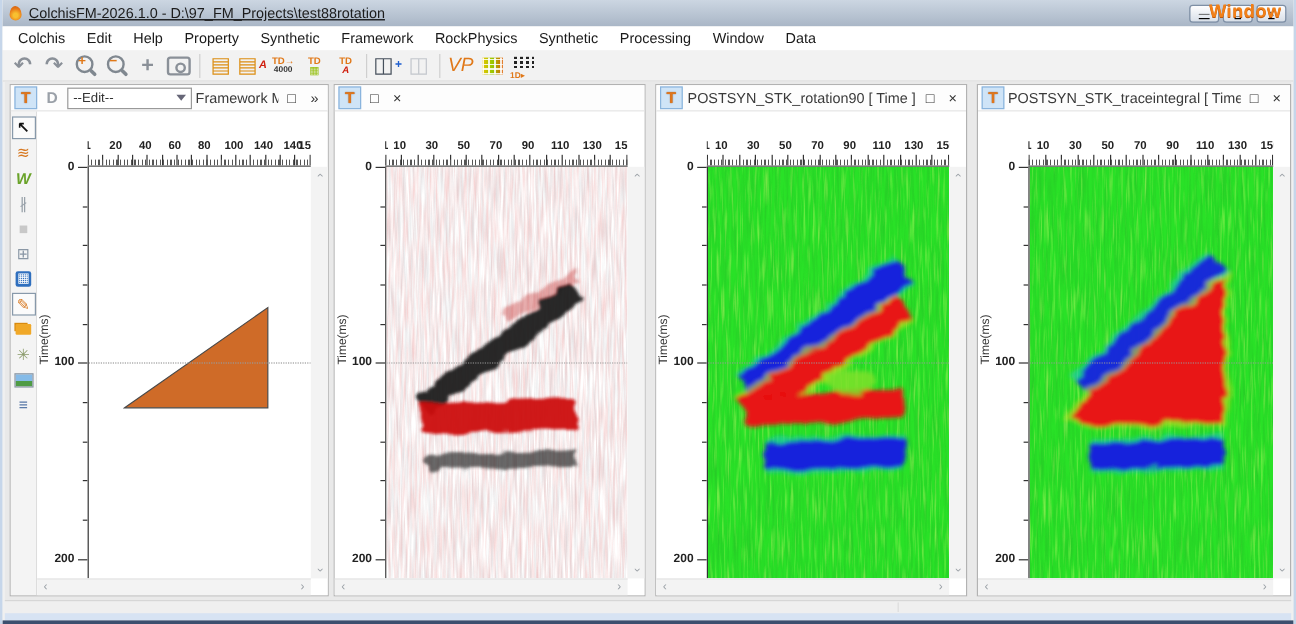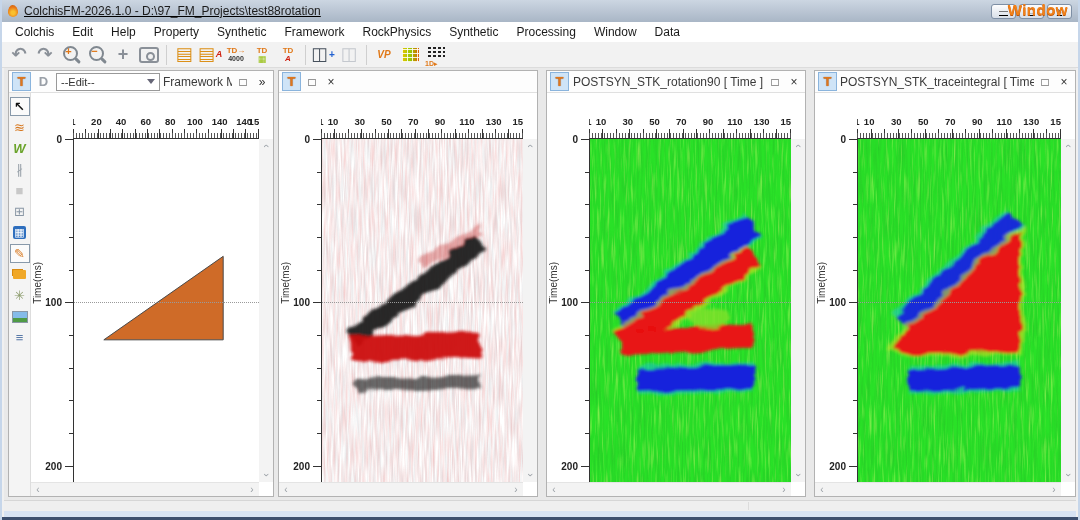--- a/index.html
+++ b/index.html
@@ -42,21 +42,21 @@
   .ic-camera::after{content:"";position:absolute;left:10px;top:9px;width:5px;height:5px;border:2px solid #8a9098;border-radius:50%;}
   .ic-matrix::before{content:"";width:17px;height:14px;
     background-image:repeating-linear-gradient(0deg,rgba(255,255,255,.85) 0 1px,transparent 1px 4px),
       repeating-linear-gradient(90deg,rgba(255,255,255,.85) 0 1px,transparent 1px 5px),
       linear-gradient(90deg,#e8c400,#96c800 50%,#e06000);}
   .ic-dashes::before{content:"";width:17px;height:10px;margin-bottom:5px;
     background:repeating-linear-gradient(0deg,#222 0 2px,transparent 2px 4px);
     -webkit-mask-image:repeating-linear-gradient(90deg,#000 0 3px,transparent 3px 5px);
             mask-image:repeating-linear-gradient(90deg,#000 0 3px,transparent 3px 5px);}
   .ic-dashes .ds{position:absolute;left:2px;bottom:0;font-size:7px;font-weight:bold;color:#e07818;line-height:7px;}
-  .vp-text{font-size:10px;font-weight:bold;font-style:italic;color:#e07818;}
+  .vp-text{font-size:16px;font-weight:normal;font-style:italic;color:#e07818;}
   
   .workspace{position:absolute;top:68px;left:2px;right:2px;height:432px;background:#e9e9e9;}
   .panel{position:absolute;top:2px;height:427px;background:#fff;border:1px solid #b2b2b2;}
   .p1{left:4px;width:266px;} .p2{left:274px;width:260px;} .p3{left:542px;width:260px;} .p4{left:810px;width:262px;}
   .phdr{position:absolute;top:0;left:0;right:0;height:22px;background:#fdfdfd;border-bottom:1px solid #e0e0e0;
     display:flex;align-items:center;padding:0 3px;gap:3px;}
   .ptab{width:19px;height:19px;display:flex;align-items:center;justify-content:center;
     font-size:13px;font-weight:bold;}
   .ptab.t{background:#cfe4f7;border:1px solid #8ab4dd;color:#e0761c;text-shadow:0 0 1px #8a4208;}
   .ptab.d{color:#9aa0a8;}

